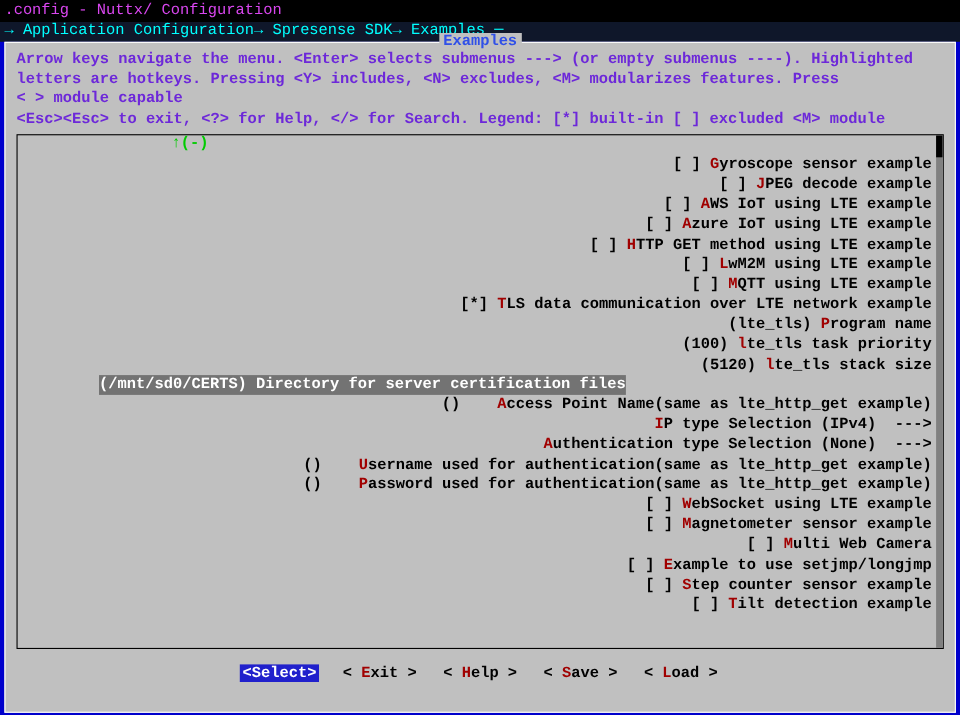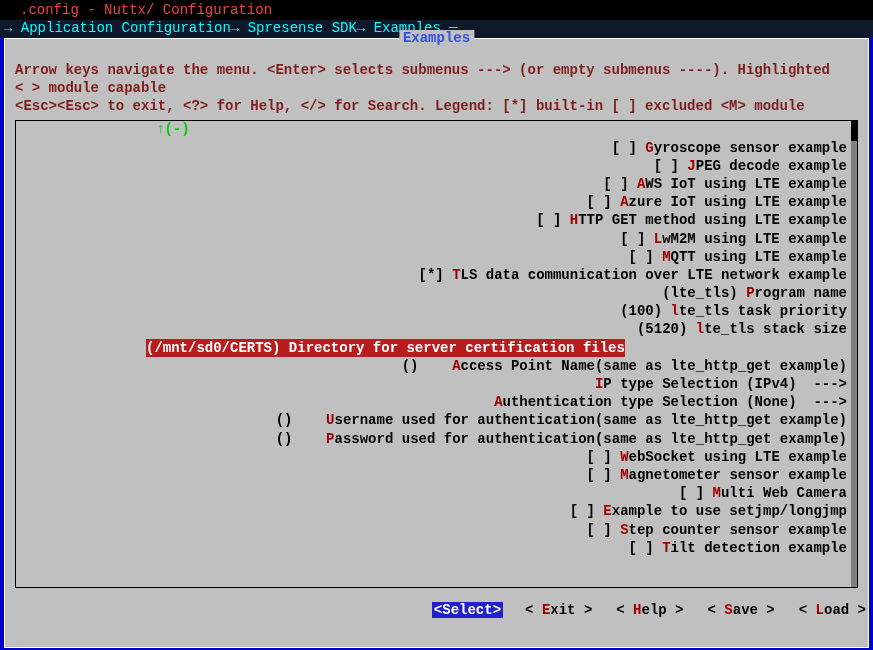--- a/index.html
+++ b/index.html
@@ -6,22 +6,22 @@
     body {
       font-family: 'Courier New', monospace;
       font-size: 14px;
       background: #0000cc;
       width: 873px;
       height: 650px;
       overflow: hidden;
       color: #000;
     }
     .title-bar {
-      color: #ef4444;
-      padding: 2px 20px;
+      color: #d946ef;
+      padding: 2px 4px;
       font-weight: normal;
       background: #000;
     }
     .breadcrumb {
       color: #00ffff;
       padding: 0 4px 2px 4px;
       background: #0f172a;
     }
     .main-window {
       background: #c0c0c0;
@@ -37,23 +37,22 @@
       margin-top: -9px;
       background: #c0c0c0;
       display: inline-block;
       position: absolute;
       left: 50%;
       transform: translateX(-50%);
       padding: 0 4px;
     }
     .help-text {
       padding: 6px 10px 2px 10px;
-      color: #7f1d1d;
+      color: #6d28d9;
       line-height: 1.3;
-      margin-top: 16px;
     }
     .list-container {
       border: 1px solid #000;
       margin: 2px 10px;
       height: 468px;
       padding: 2px 10px;
       overflow: hidden;
       position: relative;
     }
     .scroll-indicator {
@@ -64,30 +63,30 @@
     }
     .menu-item {
       white-space: pre;
       color: #000;
       line-height: 1.3;
       padding-left: 120px;
       text-align: right;
     }
     .menu-item .hotkey { color: #a00000; }
     .menu-item.selected {
-      background: #b91c1c;
+      background: #737373;
       color: #fff;
       display: inline-block;
-      margin-left: 120px;
+      margin-left: 64px;
       padding-left: 0;
     }
     .menu-item.selected .hotkey { color: #fff; }
     .bottom-buttons {
       display: flex;
-      justify-content: flex-end;
+      justify-content: center;
       gap: 20px;
       padding: 12px 0;
     }
     .btn {
       color: #000;
       padding: 0 2px;
       cursor: pointer;
     }
     .btn .hotkey { color: #a00000; }
     .btn.active {
@@ -116,20 +115,21 @@
 <body>
 
 <div class="title-bar">.config - Nuttx/ Configuration</div>
 <div class="breadcrumb">→ Application Configuration→ Spresense SDK→ Examples ─</div>
 
 <div class="main-window">
   <div class="window-title">Examples</div>
 
   <div class="help-text">
     <div>Arrow keys navigate the menu.  &lt;Enter&gt; selects submenus ---&gt; (or empty submenus ----).  Highlighted</div>
+    <div>letters are hotkeys.  Pressing &lt;Y&gt; includes, &lt;N&gt; excludes, &lt;M&gt; modularizes features.  Press</div>
     <div>&lt; &gt; module capable</div>
     <div>&lt;Esc&gt;&lt;Esc&gt; to exit, &lt;?&gt; for Help, &lt;/&gt; for Search.  Legend: [*] built-in  [ ] excluded  &lt;M&gt; module</div>
   </div>
 
   <div class="list-container">
     <div class="scroll-indicator">↑(-)</div>
     <div id="menu-items" style="margin-top: 16px;"><div class="menu-item"><span>[ ] </span><span class="hotkey">G</span><span>yroscope sensor example</span></div><div class="menu-item"><span>[ ] </span><span class="hotkey">J</span><span>PEG decode example</span></div><div class="menu-item"><span>[ ] </span><span class="hotkey">A</span><span>WS IoT using LTE example</span></div><div class="menu-item"><span>[ ] </span><span class="hotkey">A</span><span>zure IoT using LTE example</span></div><div class="menu-item"><span>[ ] </span><span class="hotkey">H</span><span>TTP GET method using LTE example</span></div><div class="menu-item"><span>[ ] </span><span class="hotkey">L</span><span>wM2M using LTE example</span></div><div class="menu-item"><span>[ ] </span><span class="hotkey">M</span><span>QTT using LTE example</span></div><div class="menu-item"><span>[*] </span><span class="hotkey">T</span><span>LS data communication over LTE network example</span></div><div class="menu-item"><span>(lte_tls) </span><span class="hotkey">P</span><span>rogram name</span></div><div class="menu-item"><span>(100) </span><span class="hotkey">l</span><span>te_tls task priority</span></div><div class="menu-item"><span>(5120) </span><span class="hotkey">l</span><span>te_tls stack size</span></div><div class="menu-item selected"><span>(/mnt/sd0/CERTS) </span><span class="hotkey">D</span><span>irectory for server certification files</span></div><div class="menu-item"><span>()    </span><span class="hotkey">A</span><span>ccess Point Name(same as lte_http_get example)</span></div><div class="menu-item"><span>      </span><span class="hotkey">I</span><span>P type Selection (IPv4)  ---&gt;</span></div><div class="menu-item"><span>      </span><span class="hotkey">A</span><span>uthentication type Selection (None)  ---&gt;</span></div><div class="menu-item"><span>()    </span><span class="hotkey">U</span><span>sername used for authentication(same as lte_http_get example)</span></div><div class="menu-item"><span>()    </span><span class="hotkey">P</span><span>assword used for authentication(same as lte_http_get example)</span></div><div class="menu-item"><span>[ ] </span><span class="hotkey">W</span><span>ebSocket using LTE example</span></div><div class="menu-item"><span>[ ] </span><span class="hotkey">M</span><span>agnetometer sensor example</span></div><div class="menu-item"><span>[ ] </span><span class="hotkey">M</span><span>ulti Web Camera</span></div><div class="menu-item"><span>[ ] </span><span class="hotkey">E</span><span>xample to use setjmp/longjmp</span></div><div class="menu-item"><span>[ ] </span><span class="hotkey">S</span><span>tep counter sensor example</span></div><div class="menu-item"><span>[ ] </span><span class="hotkey">T</span><span>ilt detection example</span></div></div>
     <div class="scrollbar-track">
       <div class="scrollbar-thumb"></div>
     </div>

